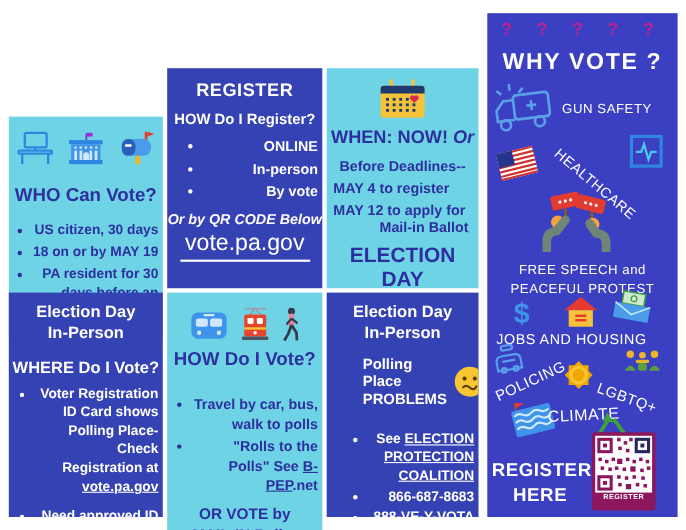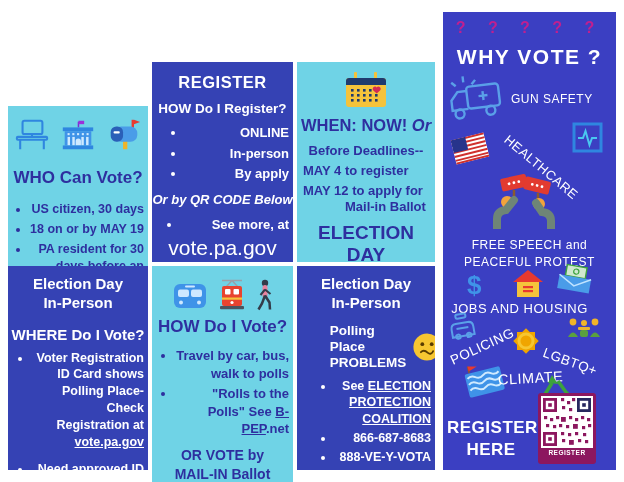--- a/index.html
+++ b/index.html
@@ -47,27 +47,27 @@
   .c3 .dl2b { padding-left:48px; margin-top:1px; }
   .c3 .eday { font-size:19px; font-weight:700; text-align:center; margin-top:8px; }
 
   
   .ed-title { font-size:15px; font-weight:700; text-align:center; margin-top:9px; line-height:1.25; }
   .c4 .where-h { font-size:15px; font-weight:700; text-align:center; margin-top:13px; }
   .c4 .bullets { margin-top:7px; padding-left:24px; }
 
   
   .c5 h2 { margin-top:6px; }
-  .c5 .bullets { margin-top:10px; padding-left:24px; font-size:13px; }
+  .c5 .bullets { margin-top:22px; padding-left:24px; font-size:13px; }
   .c5 .orvote { font-size:14px; font-weight:700; text-align:center; margin-top:8px; line-height:1.35; }
 
   
   .c6 .prob-row { display:flex; align-items:center; justify-content:center; gap:6px; margin-top:10px;padding-left:40px; }
   .c6 .prob-h { font-size:13.5px; font-weight:700; line-height:1.2; }
-  .c6 .bullets { margin-top:7px; padding-left:38px; line-height:1.3; }
+  .c6 .bullets { margin-top:20px; padding-left:38px; line-height:1.3; }
   .c6 .polls { font-size:13.5px; font-weight:700; text-align:center; margin-top:7px; }
 
   
   .why-col { position:absolute; left:443px; top:12px; width:173px; height:458px; background:#3b3fc2; color:#fff; }
   .why-col .inner { position:relative; width:100%; height:100%; }
   .qmarks { position:absolute; top:7px; width:100%; text-align:center; color:#c01f90;
             font-weight:700; font-size:16px; letter-spacing:9px; }
   .why-h { position:absolute; top:33px; width:100%; text-align:center; font-weight:700; font-size:21px; letter-spacing:1.5px; }
   .wlabel { position:absolute; font-size:12px; font-weight:400; letter-spacing:.5px; white-space:nowrap; }
   .rot { transform-origin:left top; }
@@ -133,26 +133,23 @@
       <li>PA resident for 30 days before an election</li>
     </ul>
   </div>
 
   <div class="card indigo c2">
     <div class="reg-title">REGISTER</div>
     <div class="reg-q">HOW Do I Register?</div>
     <ul class="bullets">
       <li>ONLINE</li>
       <li>In-person</li>
-      <li>By apply</li>
+      <li>By vote</li>
     </ul>
     <div class="qr-note">Or by QR CODE Below</div>
-    <ul class="bullets see-more">
-      <li>See more, at</li>
-    </ul>
     <span class="biglink">vote.pa.gov</span>
   </div>
 
   <div class="card cyan c3">
     <div class="icon-row" style="margin-top:8px;">
       <svg width="46" height="40" viewBox="0 0 46 40">
         <rect x="11" y="2" width="3" height="7" rx="1" fill="#f5c33b"></rect>
         <rect x="31" y="2" width="3" height="7" rx="1" fill="#f5c33b"></rect>
         <rect x="3" y="8" width="40" height="29" rx="3" fill="#f5c33b"></rect>
         <path d="M3 11 a3 3 0 0 1 3-3 h34 a3 3 0 0 1 3 3 v4 H3 z" fill="#1f3a6e"></path>

